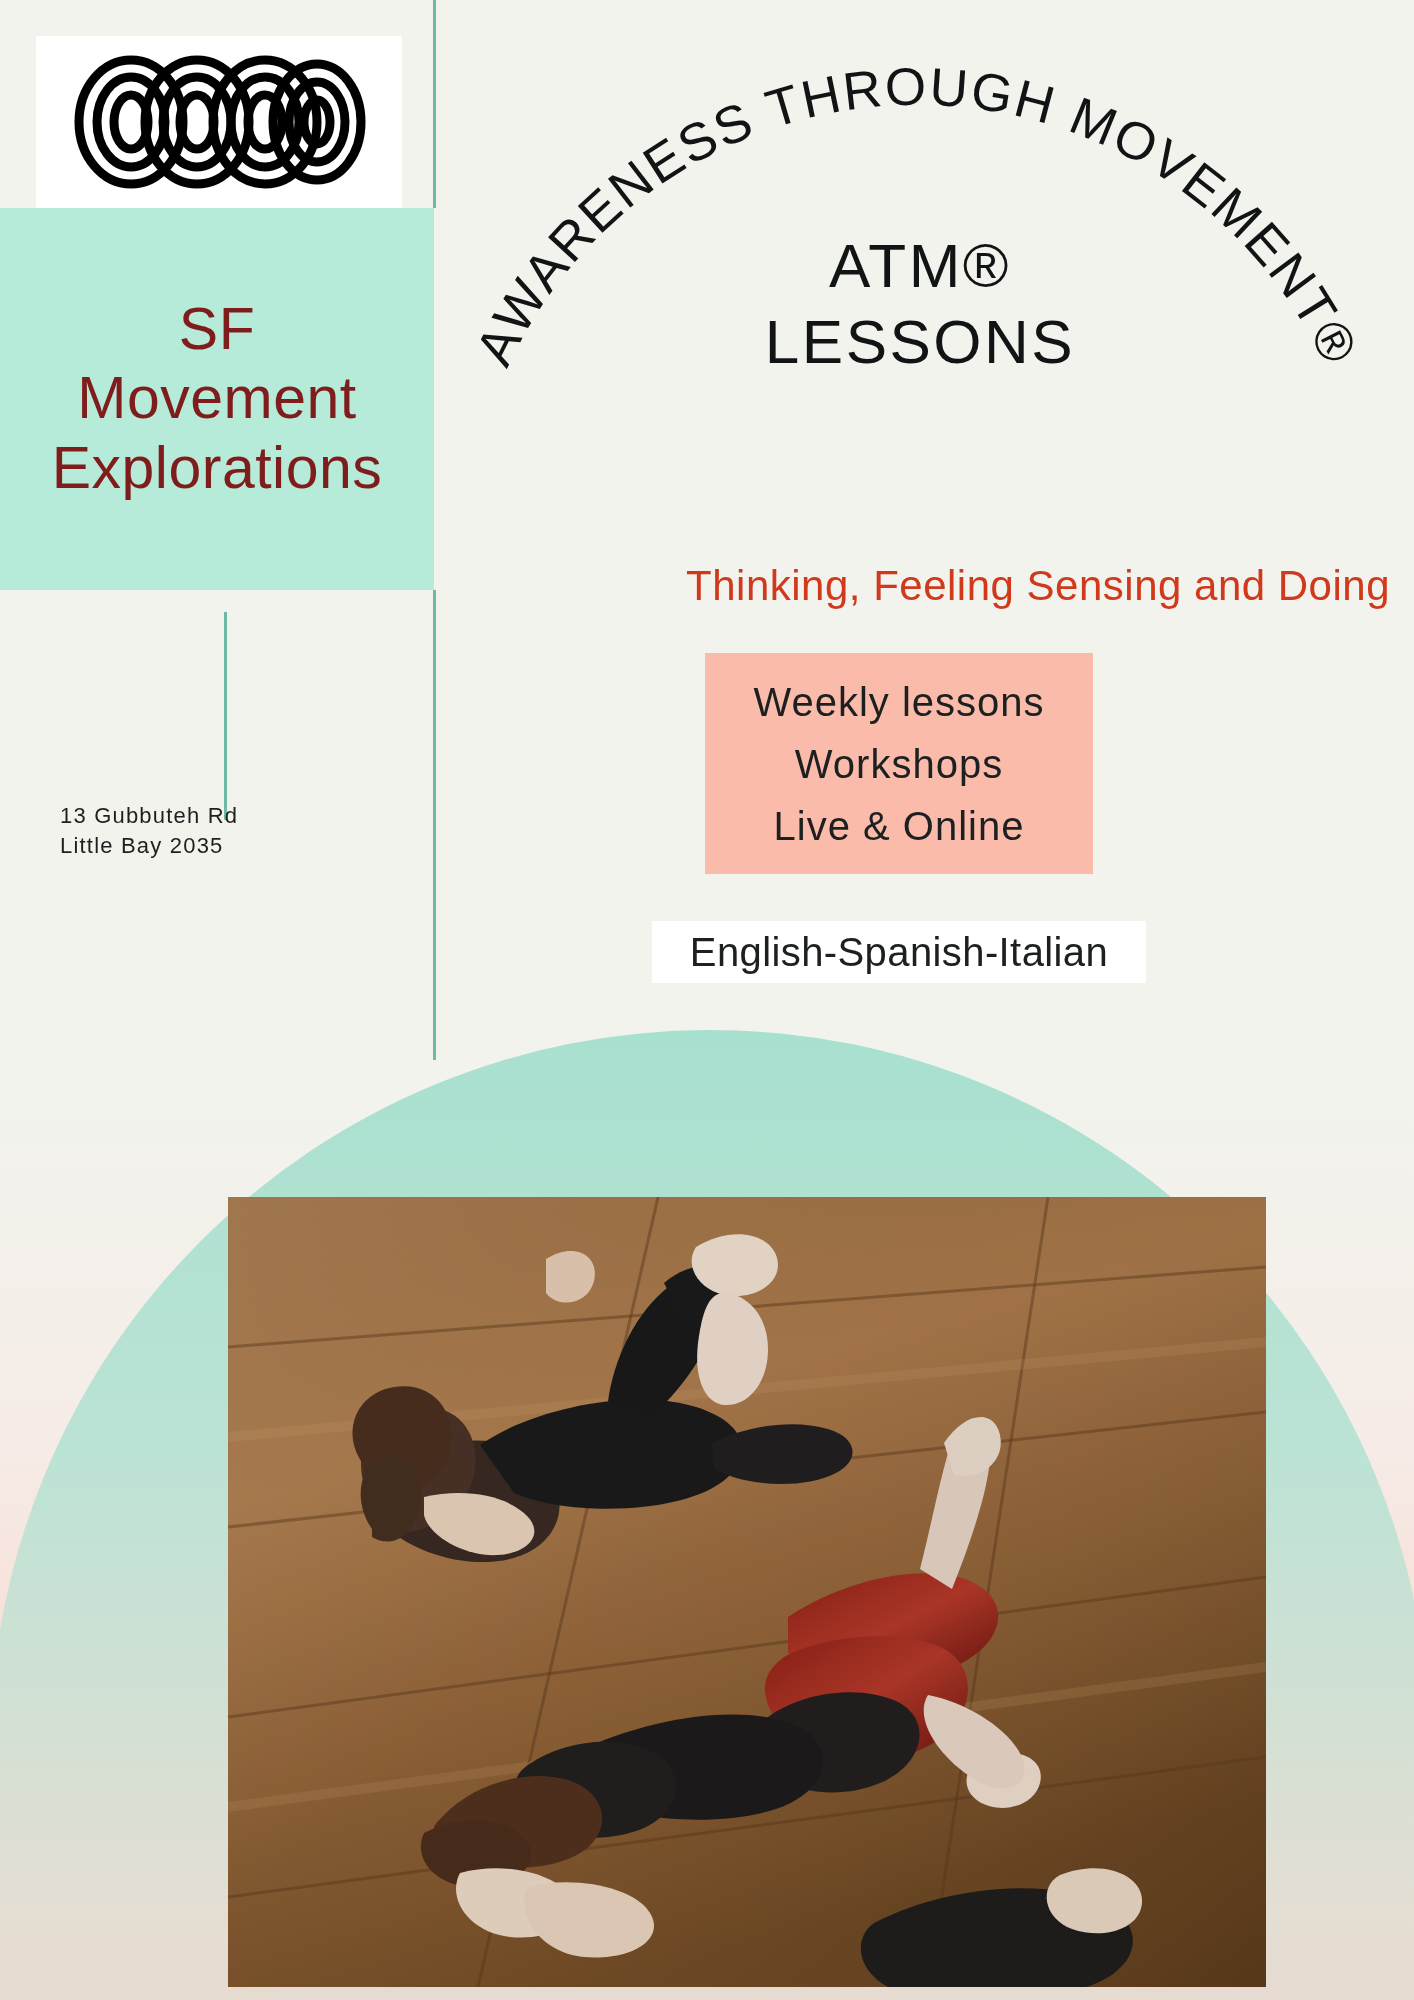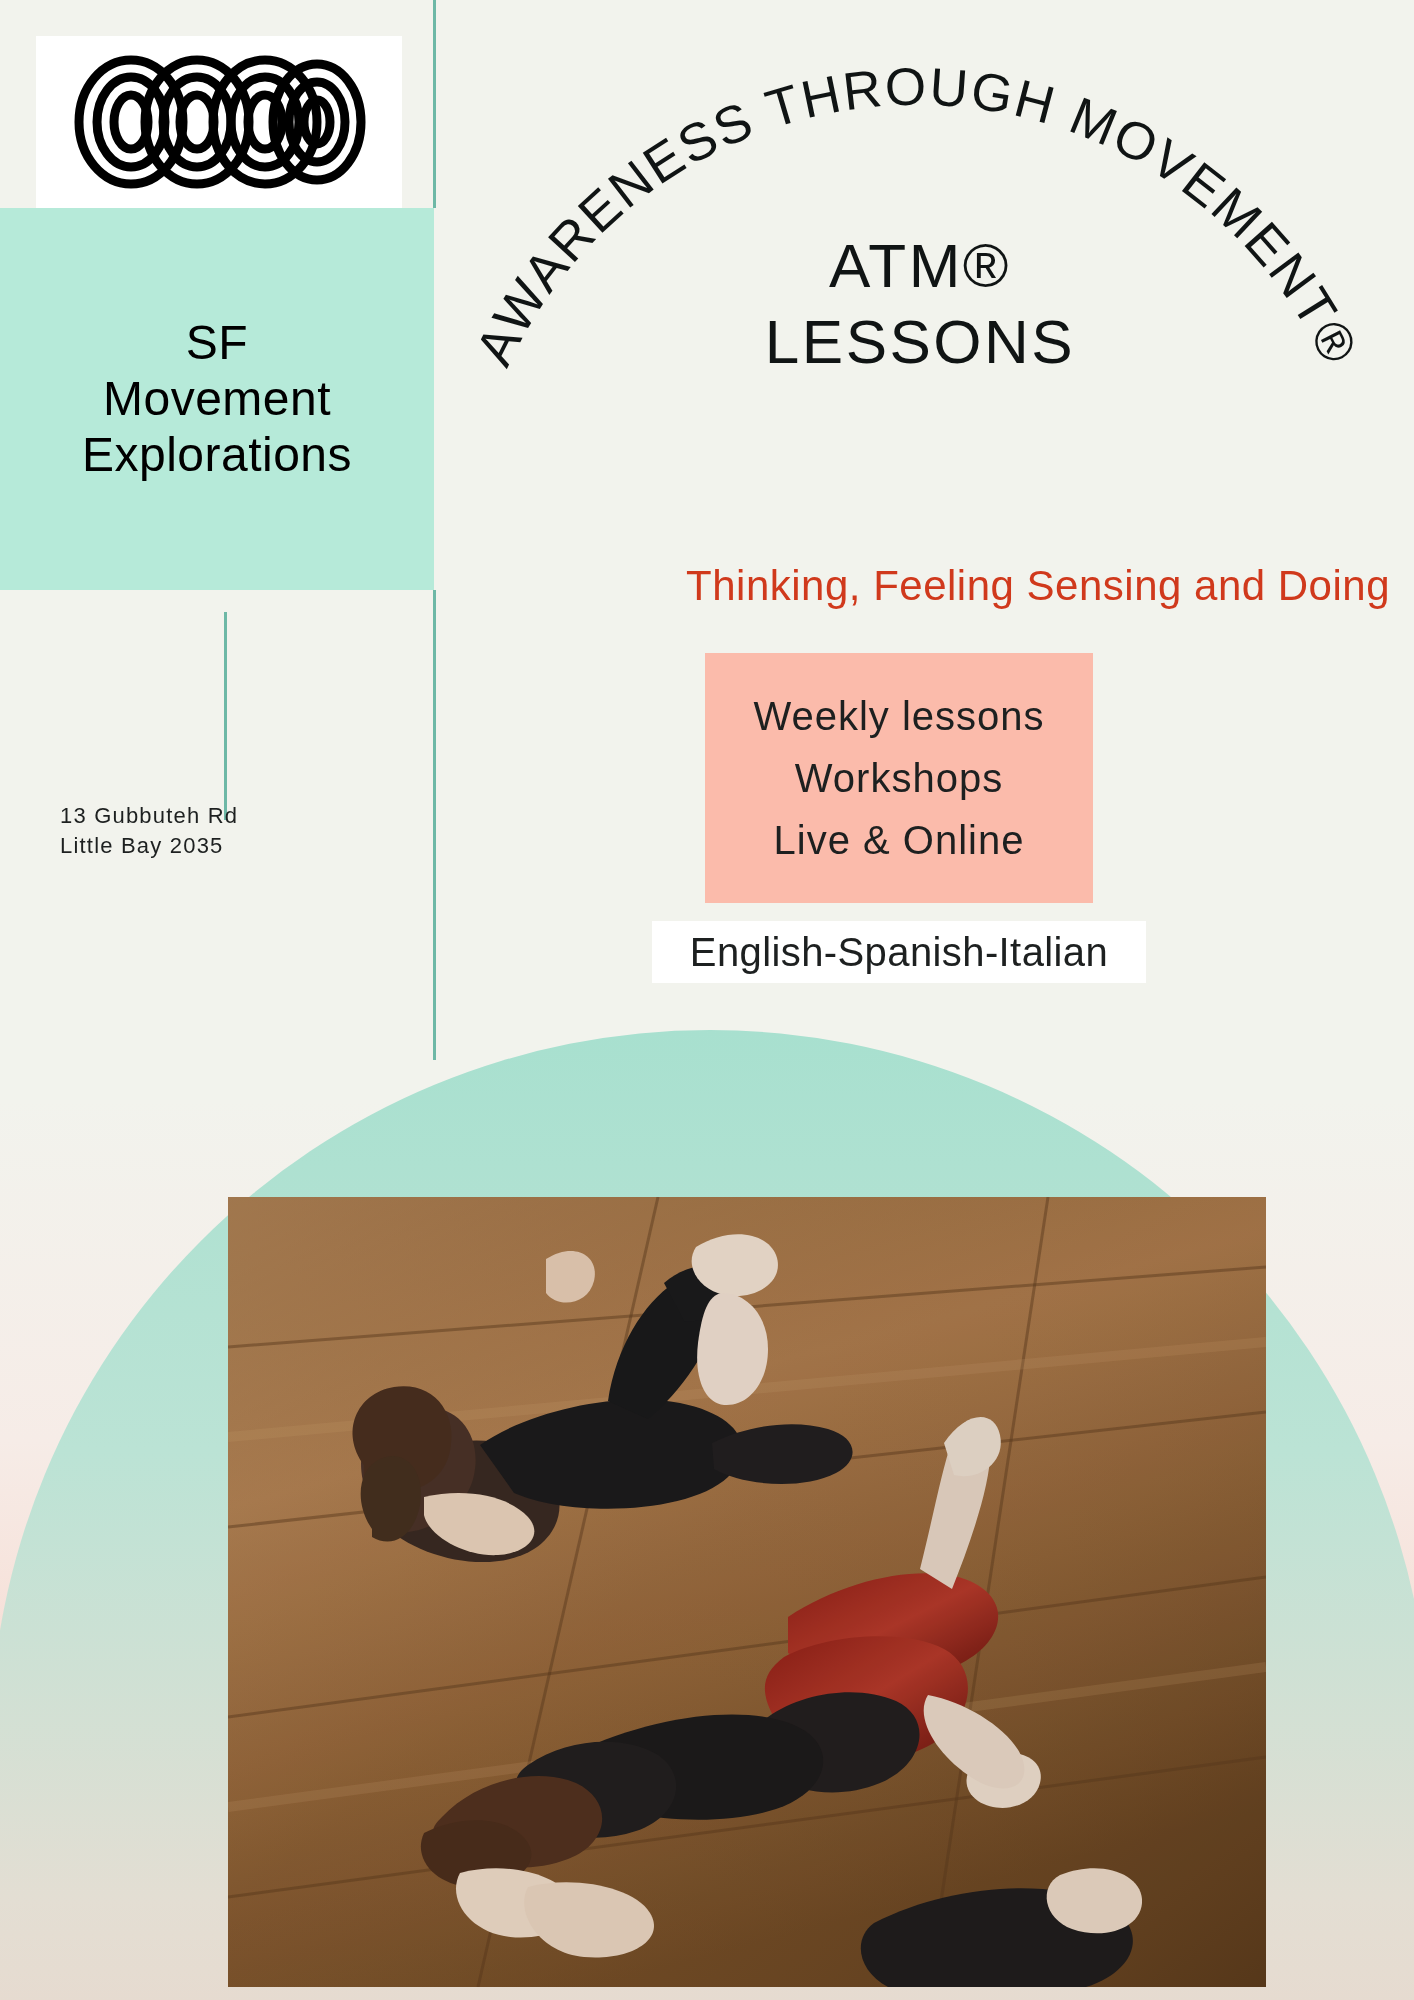--- a/index.html
+++ b/index.html
@@ -53,23 +53,23 @@
     top: 208px;
     width: 434px;
     height: 382px;
     background: #b6ead9;
     display: flex;
     flex-direction: column;
     align-items: center;
     justify-content: center;
   }
   .title-block .line {
-    font-size: 48px;
+    font-size: 59px;
     line-height: 1.17;
-    color: #000000;
+    color: #7f1d1d;
     text-align: right;
     letter-spacing: 0.5px;
     font-weight: 400;
   }
 
   
   .vline-top {
     position: absolute;
     left: 433px;
     top: 0;
@@ -149,21 +149,21 @@
     white-space: nowrap;
     text-align: right;
   }
 
   
   .offer-box {
     position: absolute;
     left: 705px;
     top: 653px;
     width: 388px;
-    height: 250px;
+    height: 221px;
     background: #fbbbab;
     display: flex;
     flex-direction: column;
     align-items: center;
     justify-content: center;
   }
   .offer-box div {
     font-size: 40px;
     line-height: 1.55;
     color: #1d2020;

